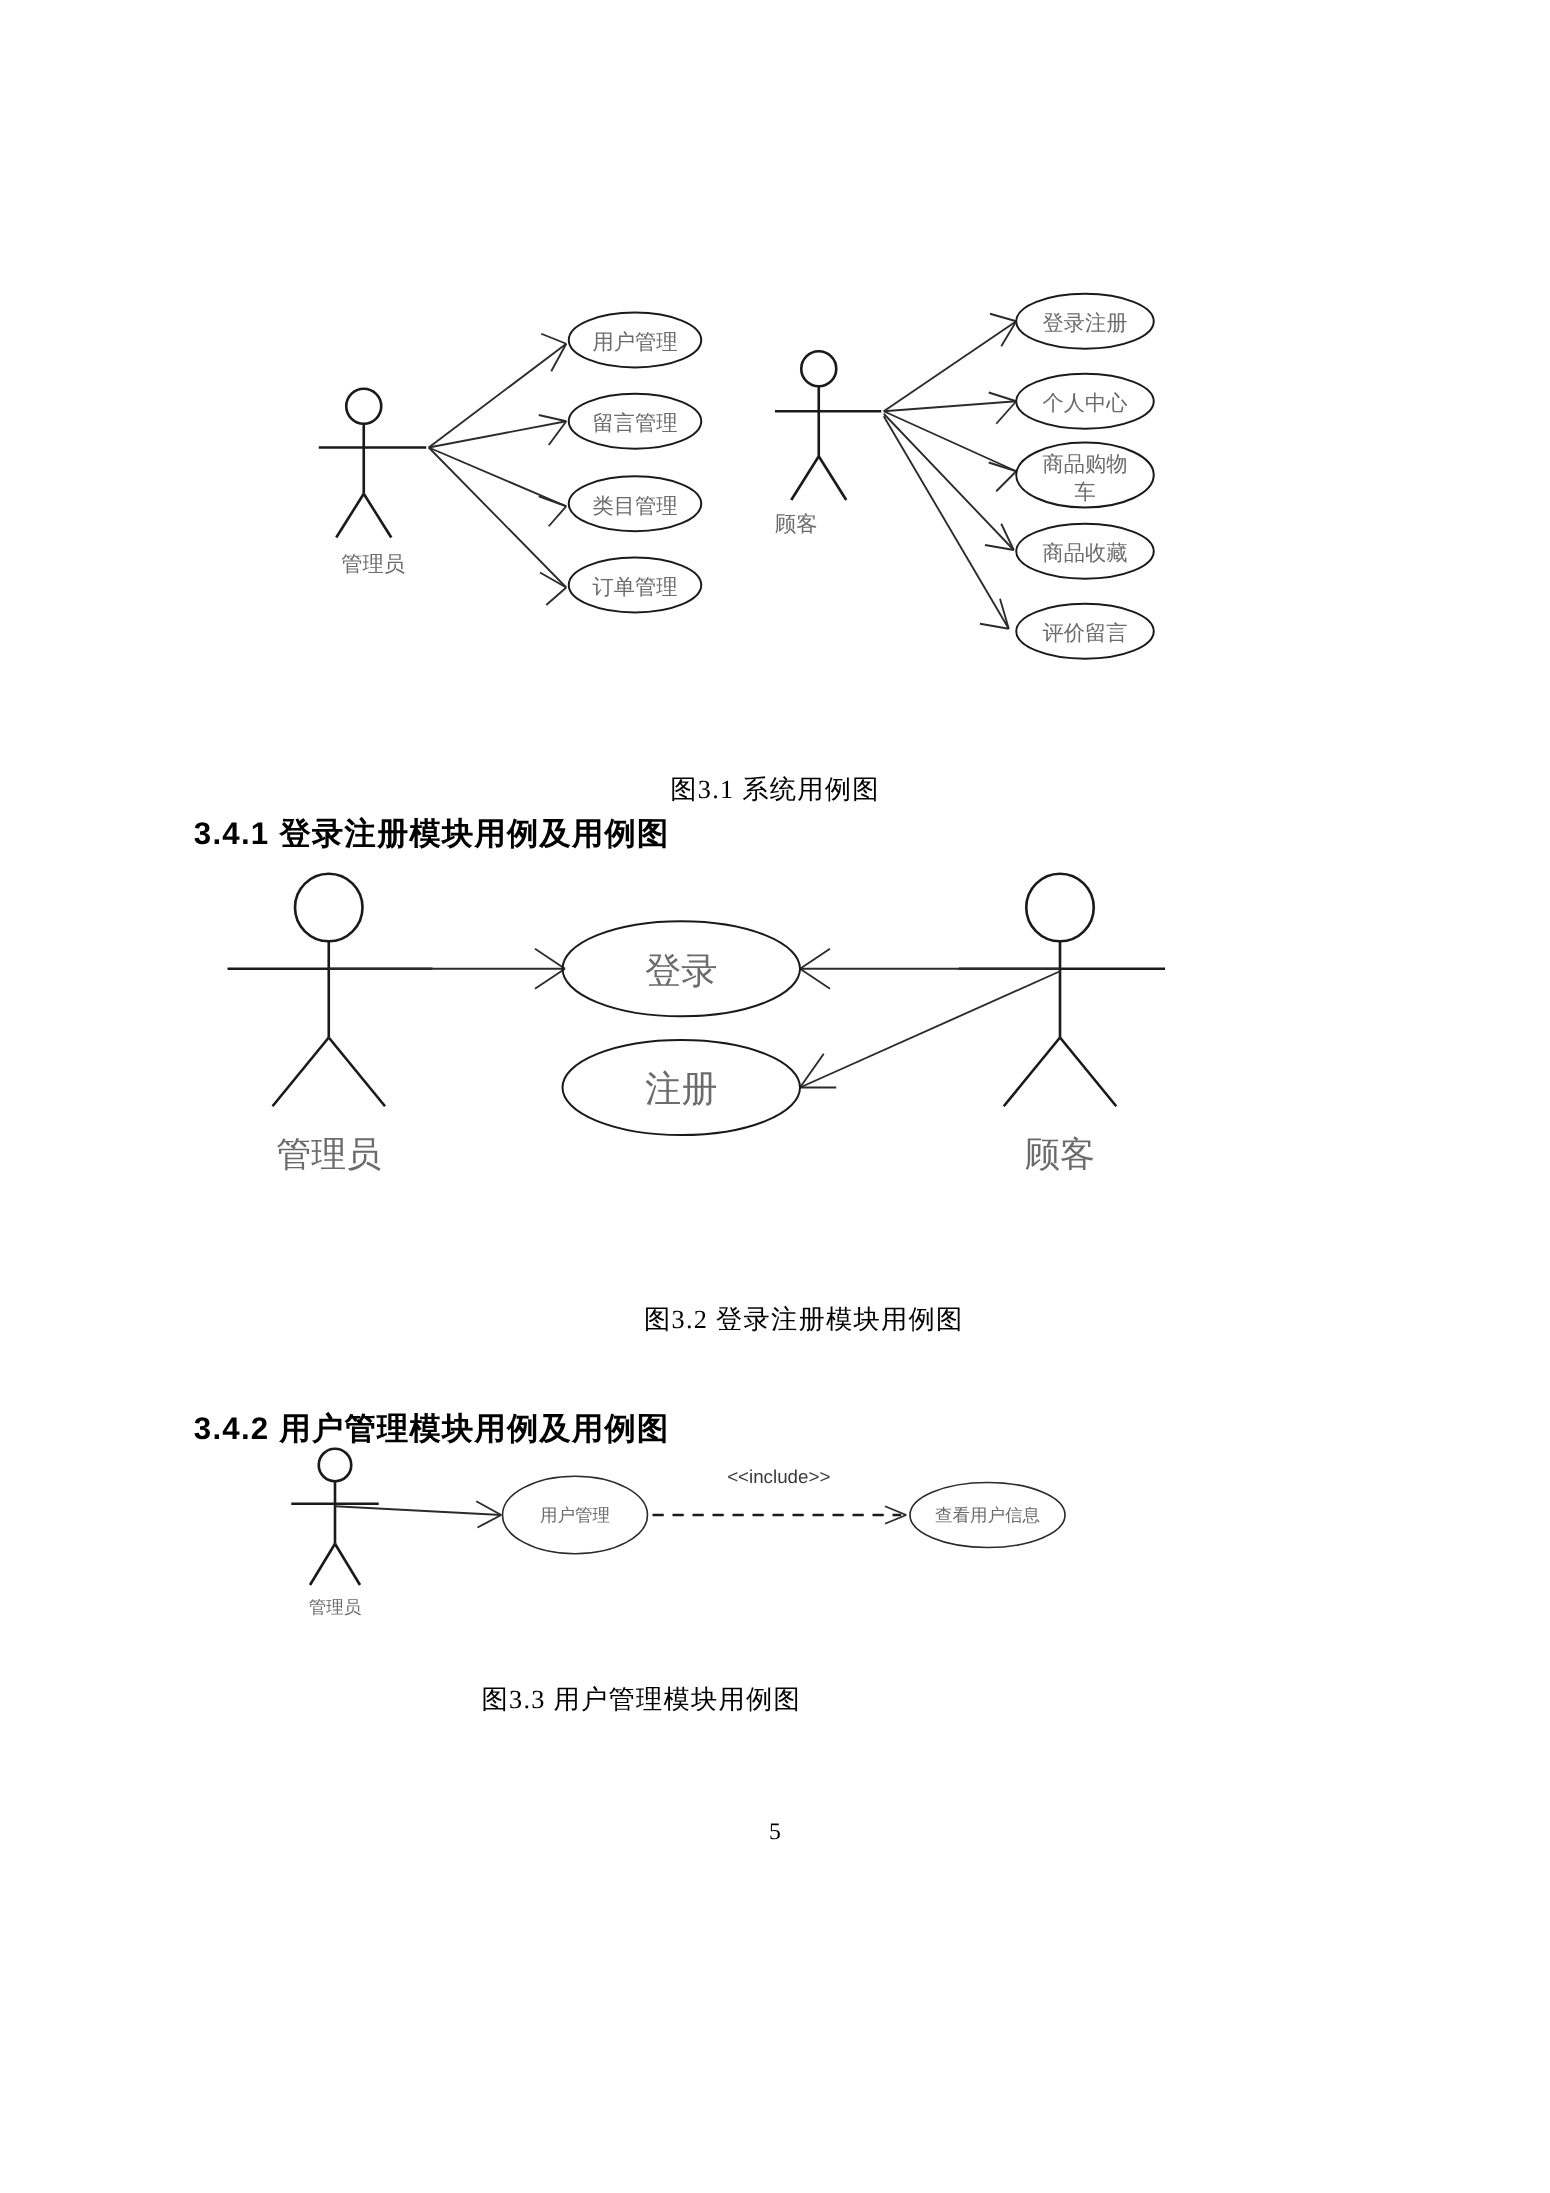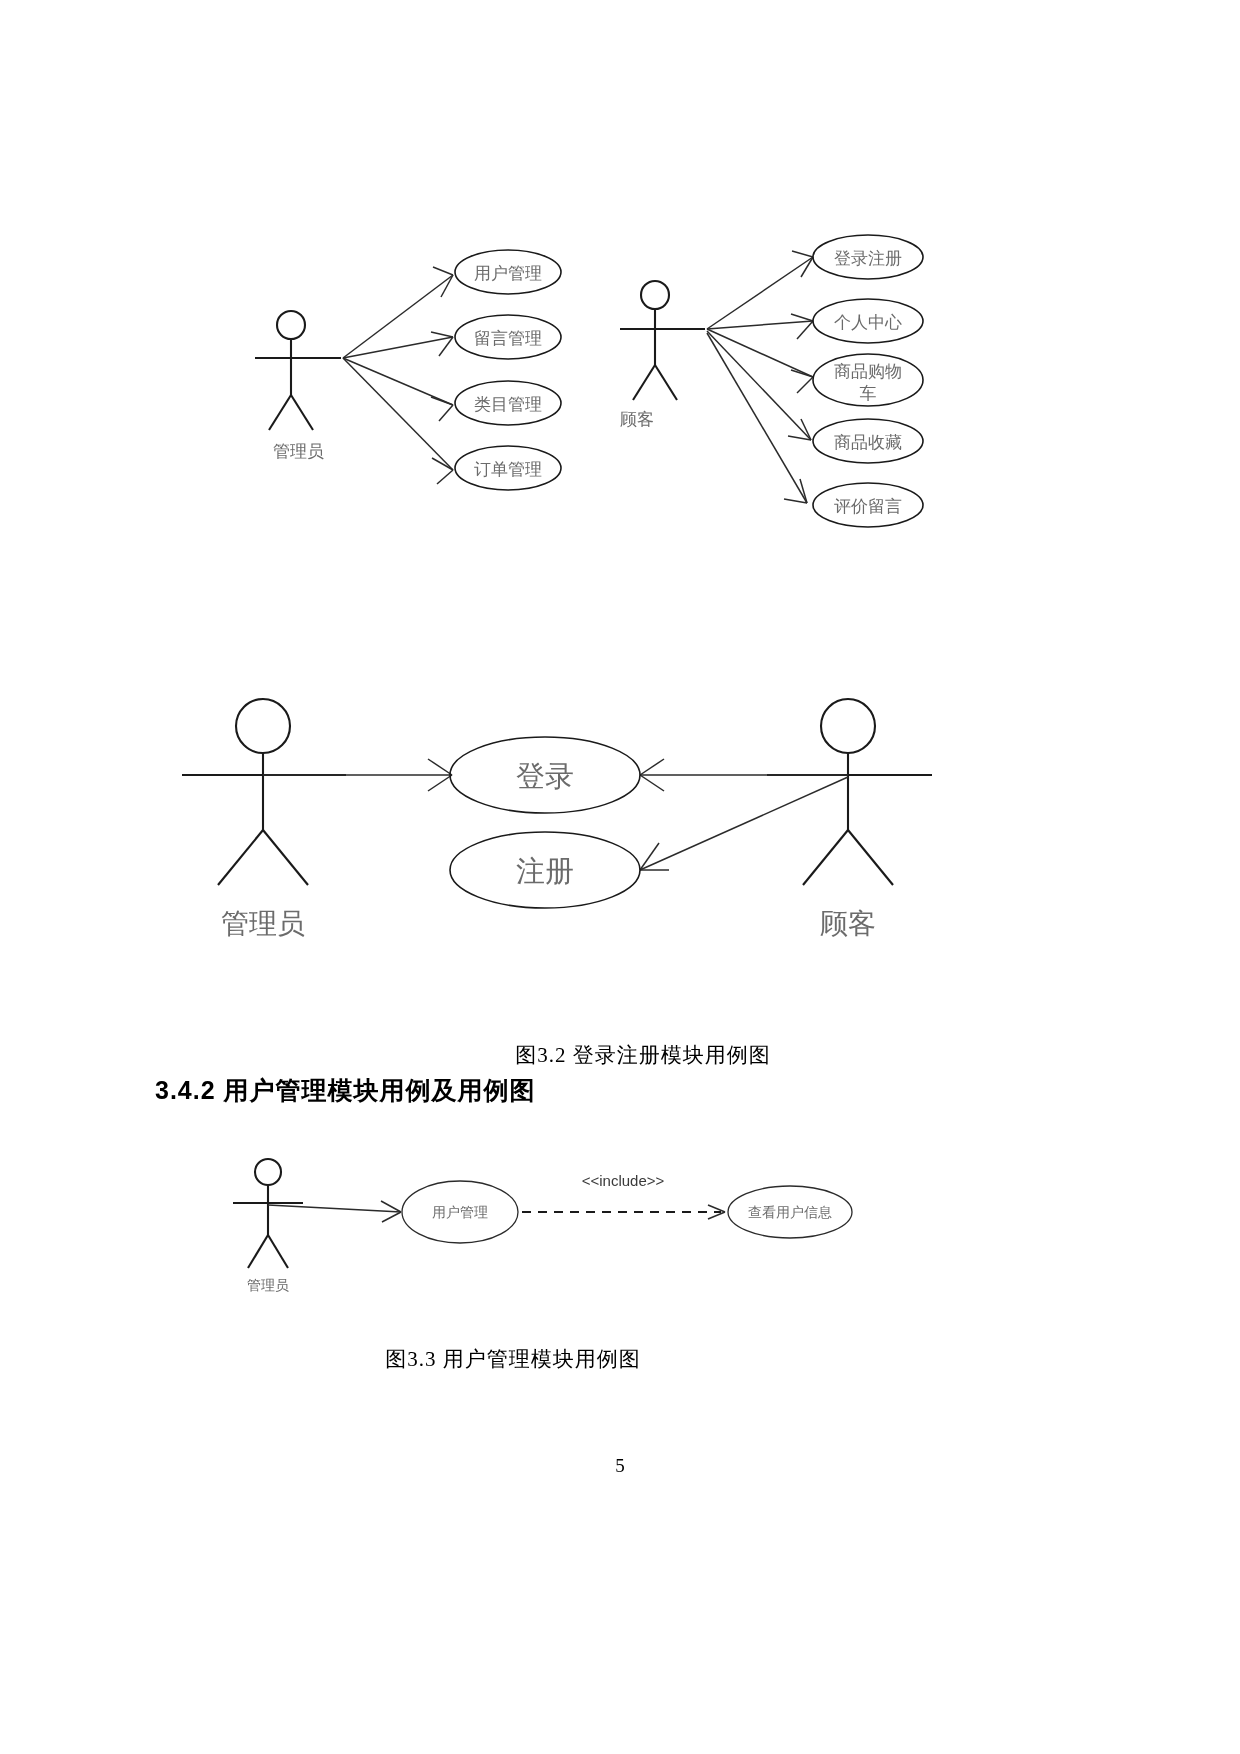--- a/index.html
+++ b/index.html
@@ -165,21 +165,23 @@
         <ellipse class="ell" cx="613" cy="216" rx="55" ry="22"></ellipse>
         <text class="uc-label" x="613" y="223" font-size="17" text-anchor="middle">商品收藏</text>
       </g>
       <g>
         <ellipse class="ell" cx="613" cy="280" rx="55" ry="22"></ellipse>
         <text class="uc-label" x="613" y="287" font-size="17" text-anchor="middle">评价留言</text>
       </g>
     </svg>
   </div>
 
-
+  <div class="abs caption" style="left:0;right:0;width:1240px;top:617px;">图3.1 系统用例图</div>
+
+  <div class="abs heading" style="left:155px;top:650px;">3.4.1 登录注册模块用例及用例图</div>
 
   <div class="diagram" style="left:150px;top:690px;">
     <svg width="800" height="240" viewBox="0 0 800 240">
 
       <g>
         <circle class="stick-head" cx="113" cy="36" r="27" stroke-width="2.6"></circle>
         <line class="stick" x1="113" y1="63" x2="113" y2="140" stroke-width="2.6"></line>
         <line class="stick" x1="32" y1="85" x2="196" y2="85" stroke-width="2.6"></line>
         <line class="stick" x1="113" y1="140" x2="68" y2="195" stroke-width="2.6"></line>
         <line class="stick" x1="113" y1="140" x2="158" y2="195" stroke-width="2.6"></line>
@@ -220,21 +222,21 @@
 
       <g>
         <ellipse class="ell" cx="395" cy="180" rx="95" ry="38" stroke-width="2"></ellipse>
         <text class="uc-label" x="395" y="191" font-size="29" text-anchor="middle">注册</text>
       </g>
     </svg>
   </div>
 
   <div class="abs caption" style="left:0;right:0;width:1240px;top:1041px;padding-left:23px;">图3.2 登录注册模块用例图</div>
 
-  <div class="abs heading" style="left:155px;top:1074px;">3.4.2 用户管理模块用例及用例图</div>
+  <div class="abs heading" style="left:155px;top:1126px;">3.4.2 用户管理模块用例及用例图</div>
 
   <div class="diagram" style="left:225px;top:1150px;">
     <svg width="640" height="160" viewBox="0 0 640 160">
 
       <g>
         <circle class="stick-head" cx="43" cy="22" r="13"></circle>
         <line class="stick" x1="43" y1="35" x2="43" y2="85"></line>
         <line class="stick" x1="8" y1="53" x2="78" y2="53"></line>
         <line class="stick" x1="43" y1="85" x2="23" y2="118"></line>
         <line class="stick" x1="43" y1="85" x2="63" y2="118"></line>

